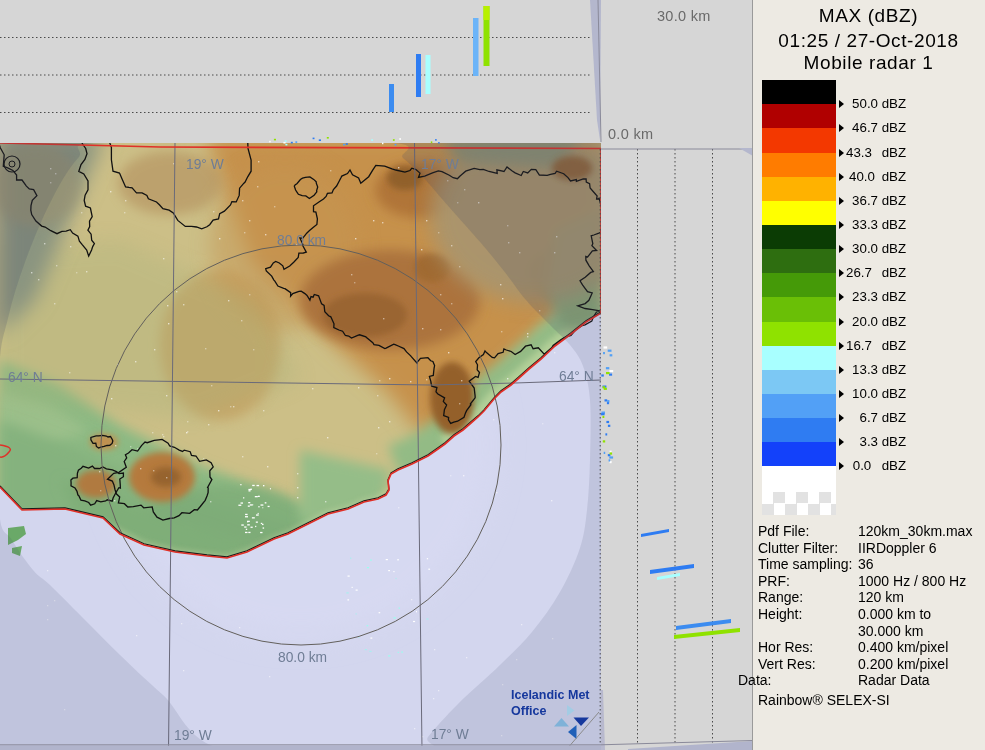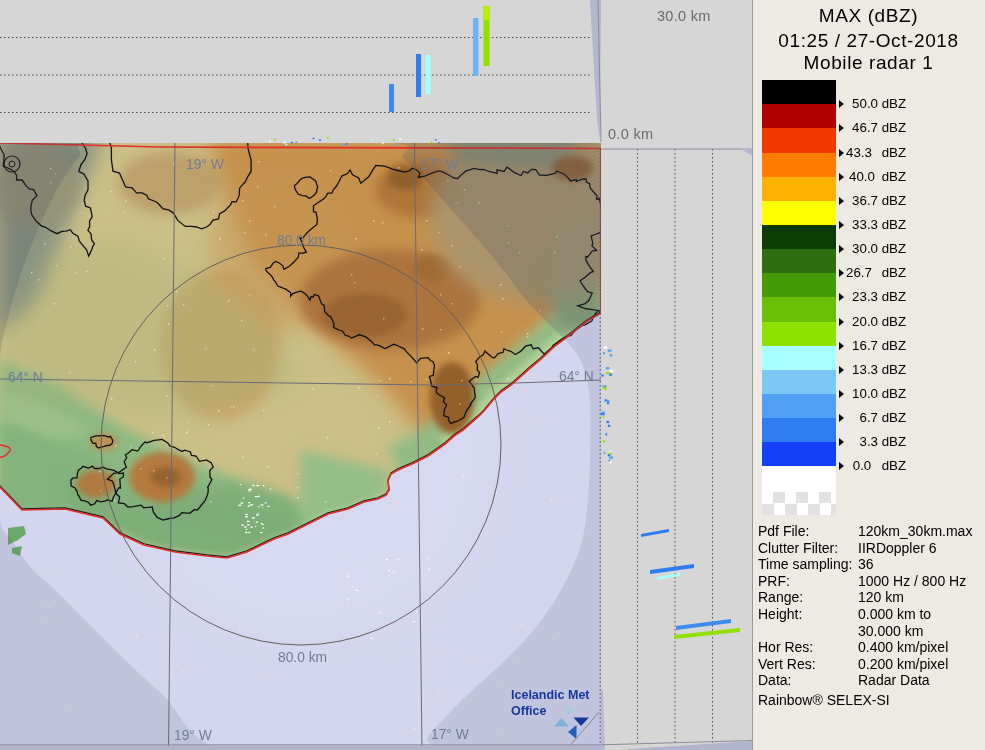--- a/index.html
+++ b/index.html
@@ -439,21 +439,21 @@
 <div style="position:absolute;left:846px;top:216.9px;width:120px;font:13.3px 'Liberation Sans',sans-serif;color:#000"><span style="display:inline-block;width:32px;text-align:right">33.3</span>&nbsp;dBZ</div>
 <div style="position:absolute;left:839px;top:241.1px;width:0;height:0;border-top:4px solid transparent;border-bottom:4px solid transparent;border-left:5px solid #000;margin-top:4px"></div>
 <div style="position:absolute;left:846px;top:241.1px;width:120px;font:13.3px 'Liberation Sans',sans-serif;color:#000"><span style="display:inline-block;width:32px;text-align:right">30.0</span>&nbsp;dBZ</div>
 <div style="position:absolute;left:839px;top:265.2px;width:0;height:0;border-top:4px solid transparent;border-bottom:4px solid transparent;border-left:5px solid #000;margin-top:4px"></div>
 <div style="position:absolute;left:846px;top:265.2px;width:120px;font:13.3px 'Liberation Sans',sans-serif;color:#000"><span style="display:inline-block;width:32px;text-align:left">26.7</span>&nbsp;dBZ</div>
 <div style="position:absolute;left:839px;top:289.4px;width:0;height:0;border-top:4px solid transparent;border-bottom:4px solid transparent;border-left:5px solid #000;margin-top:4px"></div>
 <div style="position:absolute;left:846px;top:289.4px;width:120px;font:13.3px 'Liberation Sans',sans-serif;color:#000"><span style="display:inline-block;width:32px;text-align:right">23.3</span>&nbsp;dBZ</div>
 <div style="position:absolute;left:839px;top:313.6px;width:0;height:0;border-top:4px solid transparent;border-bottom:4px solid transparent;border-left:5px solid #000;margin-top:4px"></div>
 <div style="position:absolute;left:846px;top:313.6px;width:120px;font:13.3px 'Liberation Sans',sans-serif;color:#000"><span style="display:inline-block;width:32px;text-align:right">20.0</span>&nbsp;dBZ</div>
 <div style="position:absolute;left:839px;top:337.7px;width:0;height:0;border-top:4px solid transparent;border-bottom:4px solid transparent;border-left:5px solid #000;margin-top:4px"></div>
-<div style="position:absolute;left:846px;top:337.7px;width:120px;font:13.3px 'Liberation Sans',sans-serif;color:#000"><span style="display:inline-block;width:32px;text-align:right">16.7</span>&nbsp;dBZ</div>
+<div style="position:absolute;left:846px;top:337.7px;width:120px;font:13.3px 'Liberation Sans',sans-serif;color:#000"><span style="display:inline-block;width:32px;">16.7</span>&nbsp;dBZ</div>
 <div style="position:absolute;left:839px;top:361.8px;width:0;height:0;border-top:4px solid transparent;border-bottom:4px solid transparent;border-left:5px solid #000;margin-top:4px"></div>
 <div style="position:absolute;left:846px;top:361.8px;width:120px;font:13.3px 'Liberation Sans',sans-serif;color:#000"><span style="display:inline-block;width:32px;text-align:right">13.3</span>&nbsp;dBZ</div>
 <div style="position:absolute;left:839px;top:386.0px;width:0;height:0;border-top:4px solid transparent;border-bottom:4px solid transparent;border-left:5px solid #000;margin-top:4px"></div>
 <div style="position:absolute;left:846px;top:386.0px;width:120px;font:13.3px 'Liberation Sans',sans-serif;color:#000"><span style="display:inline-block;width:32px;text-align:right">10.0</span>&nbsp;dBZ</div>
 <div style="position:absolute;left:839px;top:410.1px;width:0;height:0;border-top:4px solid transparent;border-bottom:4px solid transparent;border-left:5px solid #000;margin-top:4px"></div>
 <div style="position:absolute;left:846px;top:410.1px;width:120px;font:13.3px 'Liberation Sans',sans-serif;color:#000"><span style="display:inline-block;width:32px;text-align:right">6.7</span>&nbsp;dBZ</div>
 <div style="position:absolute;left:839px;top:434.3px;width:0;height:0;border-top:4px solid transparent;border-bottom:4px solid transparent;border-left:5px solid #000;margin-top:4px"></div>
 <div style="position:absolute;left:846px;top:434.3px;width:120px;font:13.3px 'Liberation Sans',sans-serif;color:#000"><span style="display:inline-block;width:32px;text-align:right">3.3</span>&nbsp;dBZ</div>
 <div style="position:absolute;left:839px;top:458.4px;width:0;height:0;border-top:4px solid transparent;border-bottom:4px solid transparent;border-left:5px solid #000;margin-top:4px"></div>
 <div style="position:absolute;left:846px;top:458.4px;width:120px;font:13.3px 'Liberation Sans',sans-serif;color:#000"><span style="display:inline-block;width:32px;text-align:center">0.0</span>&nbsp;dBZ</div>
@@ -468,16 +468,16 @@
 <div style="position:absolute;left:758px;top:589.4px;font:14px 'Liberation Sans',sans-serif;color:#000000">Range:</div>
 <div style="position:absolute;left:858px;top:589.4px;font:14px 'Liberation Sans',sans-serif;color:#000">120 km</div>
 <div style="position:absolute;left:758px;top:606.0px;font:14px 'Liberation Sans',sans-serif;color:#000">Height:</div>
 <div style="position:absolute;left:858px;top:606.0px;font:14px 'Liberation Sans',sans-serif;color:#000">0.000 km to</div>
 <div style="position:absolute;left:758px;top:622.6px;font:14px 'Liberation Sans',sans-serif;color:#000"></div>
 <div style="position:absolute;left:858px;top:622.6px;font:14px 'Liberation Sans',sans-serif;color:#000">30.000 km</div>
 <div style="position:absolute;left:758px;top:639.2px;font:14px 'Liberation Sans',sans-serif;color:#000">Hor Res:</div>
 <div style="position:absolute;left:858px;top:639.2px;font:14px 'Liberation Sans',sans-serif;color:#000">0.400 km/pixel</div>
 <div style="position:absolute;left:758px;top:655.8px;font:14px 'Liberation Sans',sans-serif;color:#000">Vert Res:</div>
 <div style="position:absolute;left:858px;top:655.8px;font:14px 'Liberation Sans',sans-serif;color:#000">0.200 km/pixel</div>
-<div style="position:absolute;left:758px;top:672.4px;font:14px 'Liberation Sans',sans-serif;color:#000">Data:</div>
+<div style="position:absolute;left:738px;top:672.4px;font:14px 'Liberation Sans',sans-serif;color:#000">Data:</div>
 <div style="position:absolute;left:858px;top:672.4px;font:14px 'Liberation Sans',sans-serif;color:#000">Radar Data</div>
 <div style="position:absolute;left:758px;top:692px;font:14px 'Liberation Sans',sans-serif;color:#000">Rainbow® SELEX-SI</div>
 <div class="gl" style="left:657px;top:8px">30.0 km</div>
 <div class="gl" style="left:608px;top:126px">0.0 km</div>
 </body></html>

